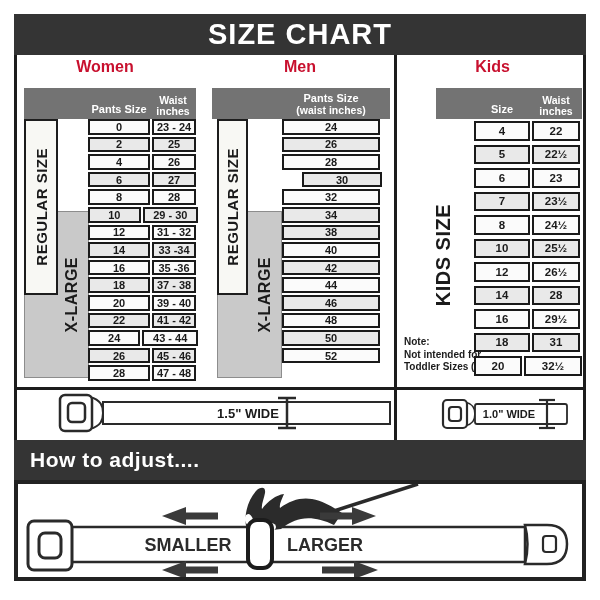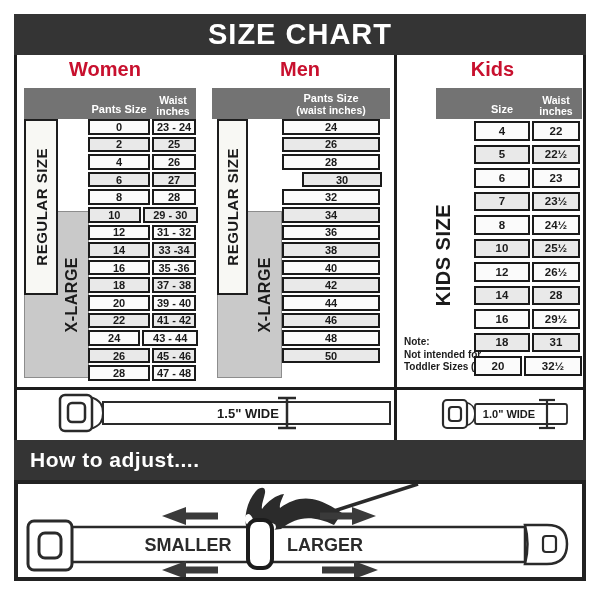--- a/index.html
+++ b/index.html
@@ -7,21 +7,21 @@
           font-family:"Liberation Sans","DejaVu Sans",sans-serif;color:#1b1b1b;}
   .abs{position:absolute;}
   
   .title-bar{left:14px;top:14px;width:572px;height:41px;background:#343434;
              display:flex;align-items:center;justify-content:center;}
   .title-bar span{color:#fff;font-weight:bold;font-size:29px;letter-spacing:1px;}
   
   .vline{background:#1d1d1d;width:3px;}
   .hline{background:#1d1d1d;height:3px;}
   
-  .sec-title{font-weight:bold;font-size:20px;color:#C8102E;text-align:center;}
+  .sec-title{font-weight:bold;font-size:16px;color:#C8102E;text-align:center;}
   
   .thead{background:#737373;color:#fff;}
   .thead .lbl{position:absolute;font-weight:bold;text-align:center;color:#fff;}
   
   .rows{display:block;}
   .row{display:flex;gap:2px;margin-bottom:2px;}
   .cell{box-sizing:border-box;border:2px solid #1a1a1a;background:#fbfbfb;
         display:flex;align-items:center;justify-content:center;
         font-weight:bold;font-size:11px;color:#1b1b1b;}
   .row.alt .cell{background:#e9e9e9;}
@@ -184,23 +184,20 @@
       </div>
 
       <div class="row wm-row">
         <div class="cell" style="width:98px;">32</div>
       </div>
 
       <div class="row wm-row alt">
         <div class="cell" style="width:98px;">34</div>
       </div>
 
-      <div class="row wm-row">
-        <div class="cell" style="width:98px;">36</div>
-      </div>
 
       <div class="row wm-row alt">
         <div class="cell" style="width:98px;">38</div>
       </div>
 
       <div class="row wm-row">
         <div class="cell" style="width:98px;">40</div>
       </div>
 
       <div class="row wm-row alt">
@@ -216,20 +213,23 @@
       </div>
 
       <div class="row wm-row">
         <div class="cell" style="width:98px;">48</div>
       </div>
 
       <div class="row wm-row alt">
         <div class="cell" style="width:98px;">50</div>
       </div>
 
+      <div class="row wm-row">
+        <div class="cell" style="width:98px;">52</div>
+      </div>
     </div>
 
   <div class="abs thead" style="left:436px;top:88px;width:146px;height:31px;">
     <span class="lbl" style="left:38px;width:56px;bottom:4px;font-size:11px;">Size</span>
     <span class="lbl" style="left:96px;width:48px;bottom:2px;font-size:10.5px;line-height:11px;"><span>Waist</span><br><span>inches</span></span>
   </div>
   <div class="abs kids-band" style="left:428px;top:168px;width:30px;height:175px;display:flex;align-items:center;justify-content:center;">
     <span class="vtext">KIDS SIZE</span>
   </div>
   <div class="abs note" style="left:404px;top:336px;width:82px;">

